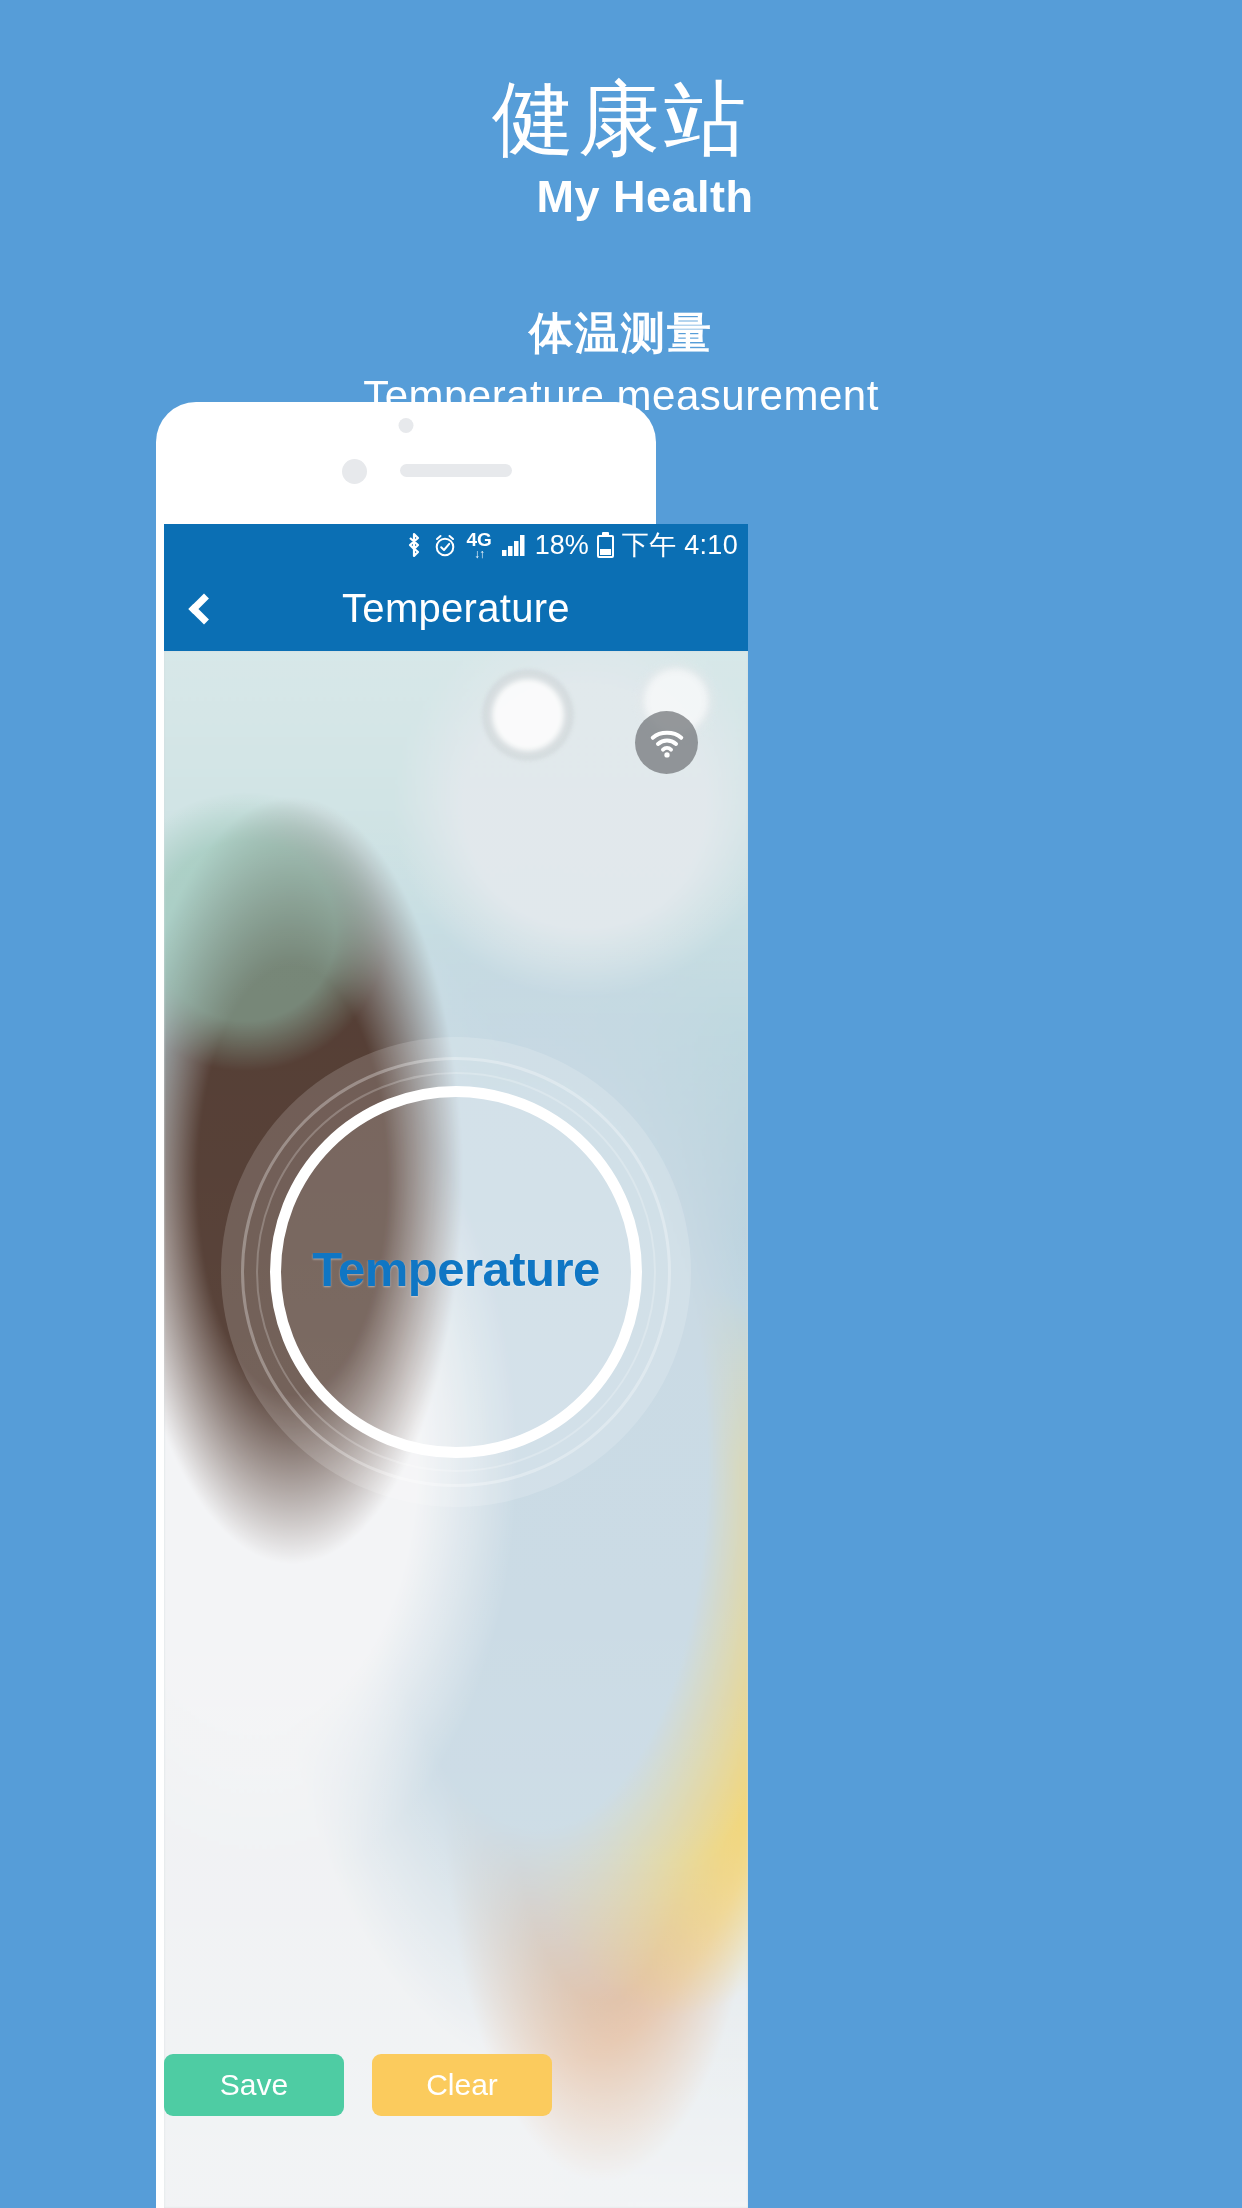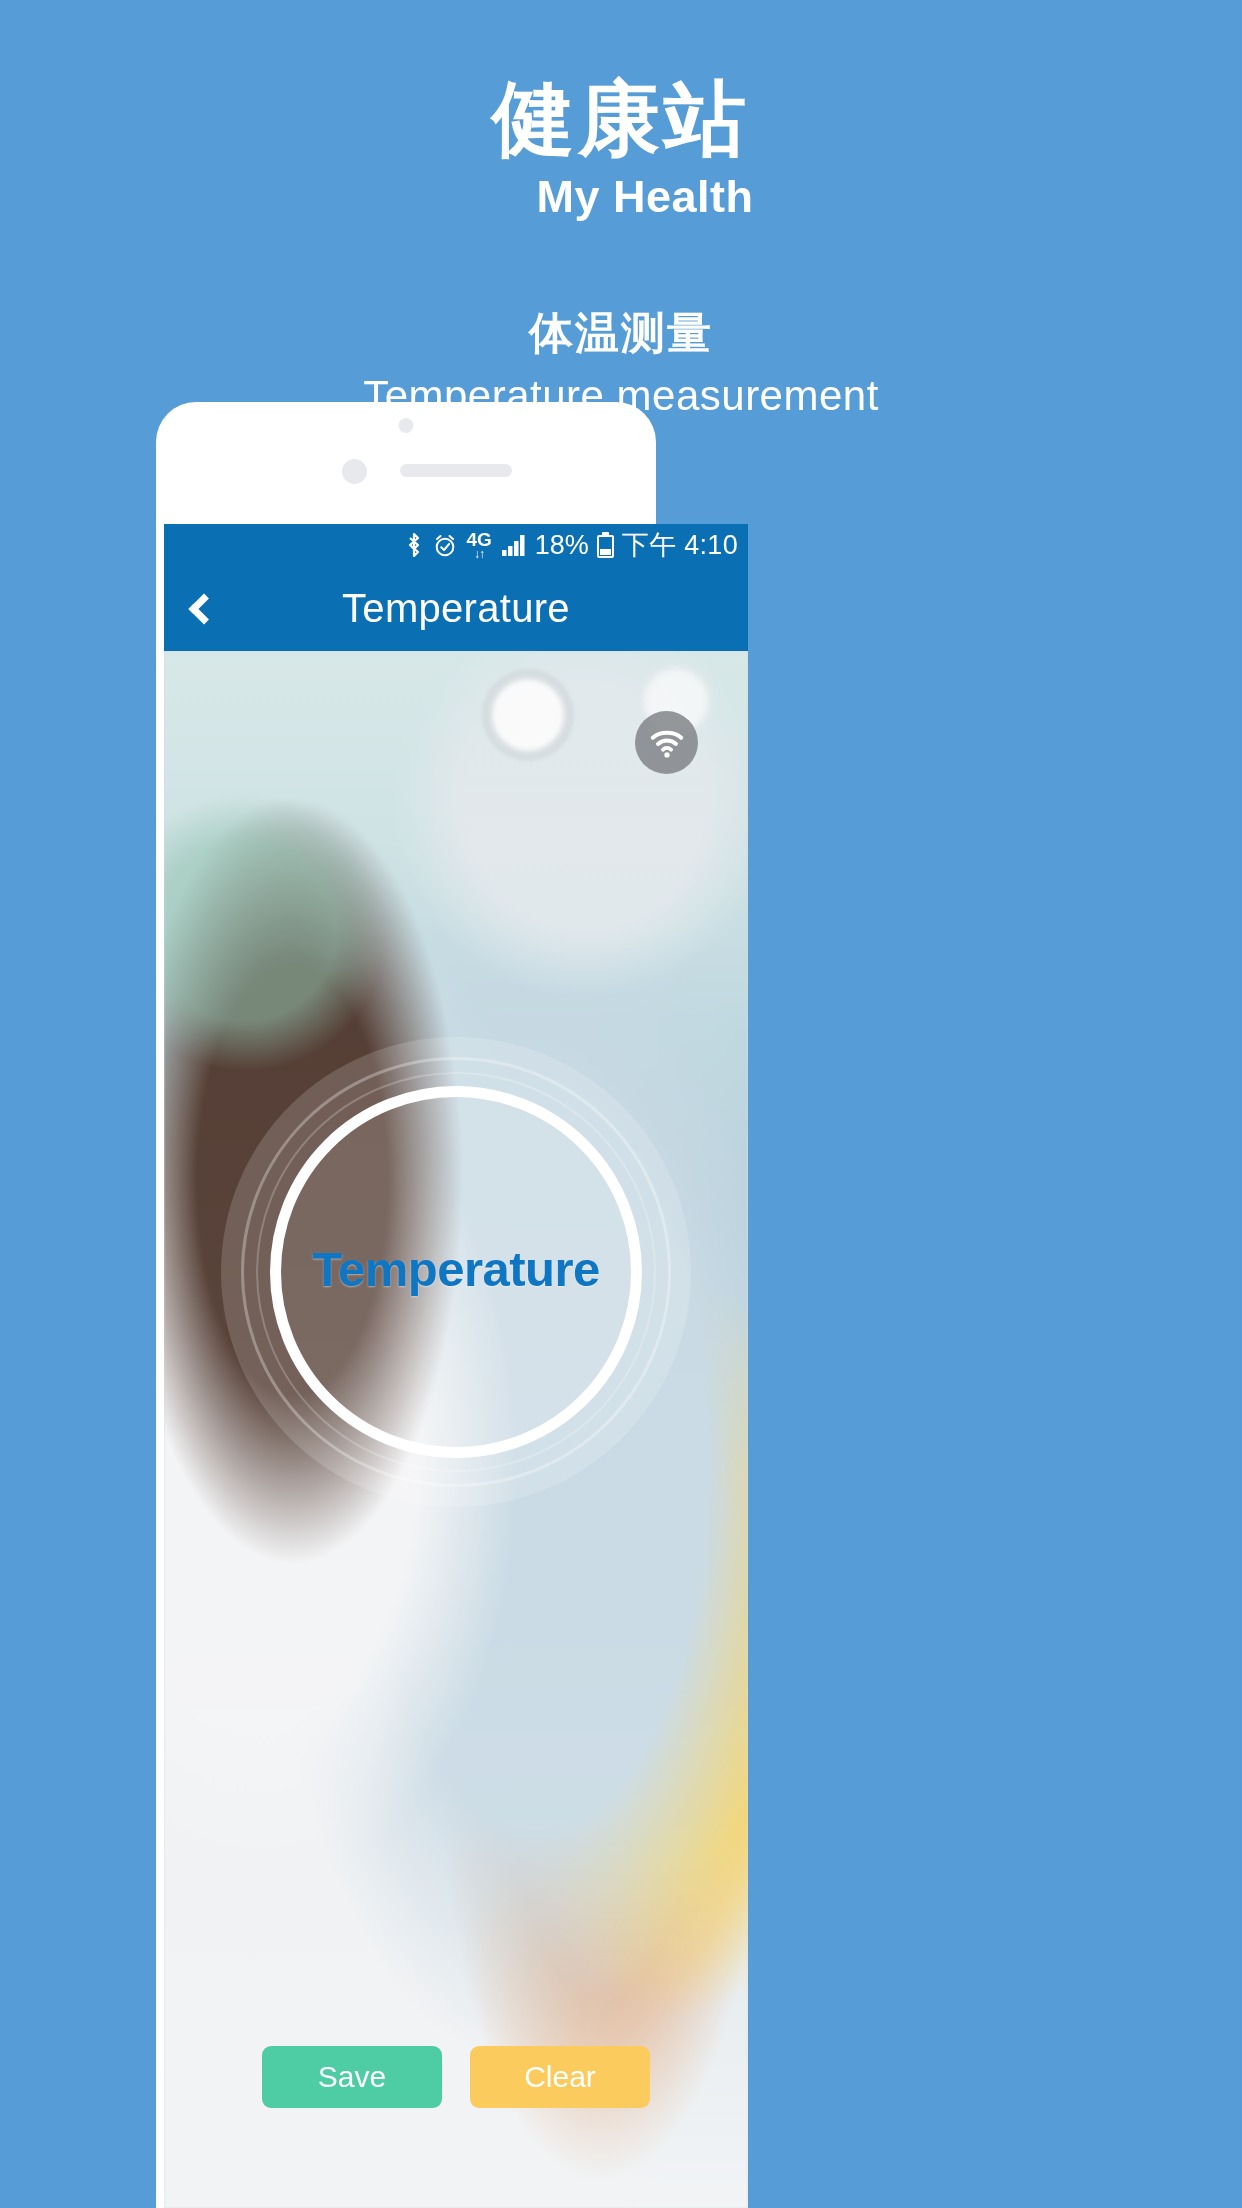--- a/index.html
+++ b/index.html
@@ -13,21 +13,21 @@
 
   
   .promo-header{
     width:100%;
     padding-top:78px;
     text-align:center;
   }
   .brand-cn{
     color:#ffffff;
     font-size:82px;
-    font-weight:bold;
+    font-weight:normal;
     letter-spacing:4px;
     line-height:1.0;
   }
   .brand-en{
     color:#ffffff;
     font-size:45px;
     font-weight:bold;
     letter-spacing:0.5px;
     margin-top:14px;
     line-height:1.0;
@@ -285,23 +285,23 @@
     display:flex;align-items:center;justify-content:center;
     margin-left:16px;
     margin-top:34px;
     flex:0 0 auto;
   }
 
   
   .btn-row{
     position:absolute;
     left:0;right:0;
-    bottom:100px;
+    bottom:92px;
     display:flex;
-    justify-content:center;
+    justify-content:flex-start;
     gap:28px;
     z-index:4;
   }
   .btn{
     width:180px;height:62px;
     border:none;
     border-radius:9px;
     color:#ffffff;
     font-size:30px;
     font-family:"Liberation Sans", sans-serif;

